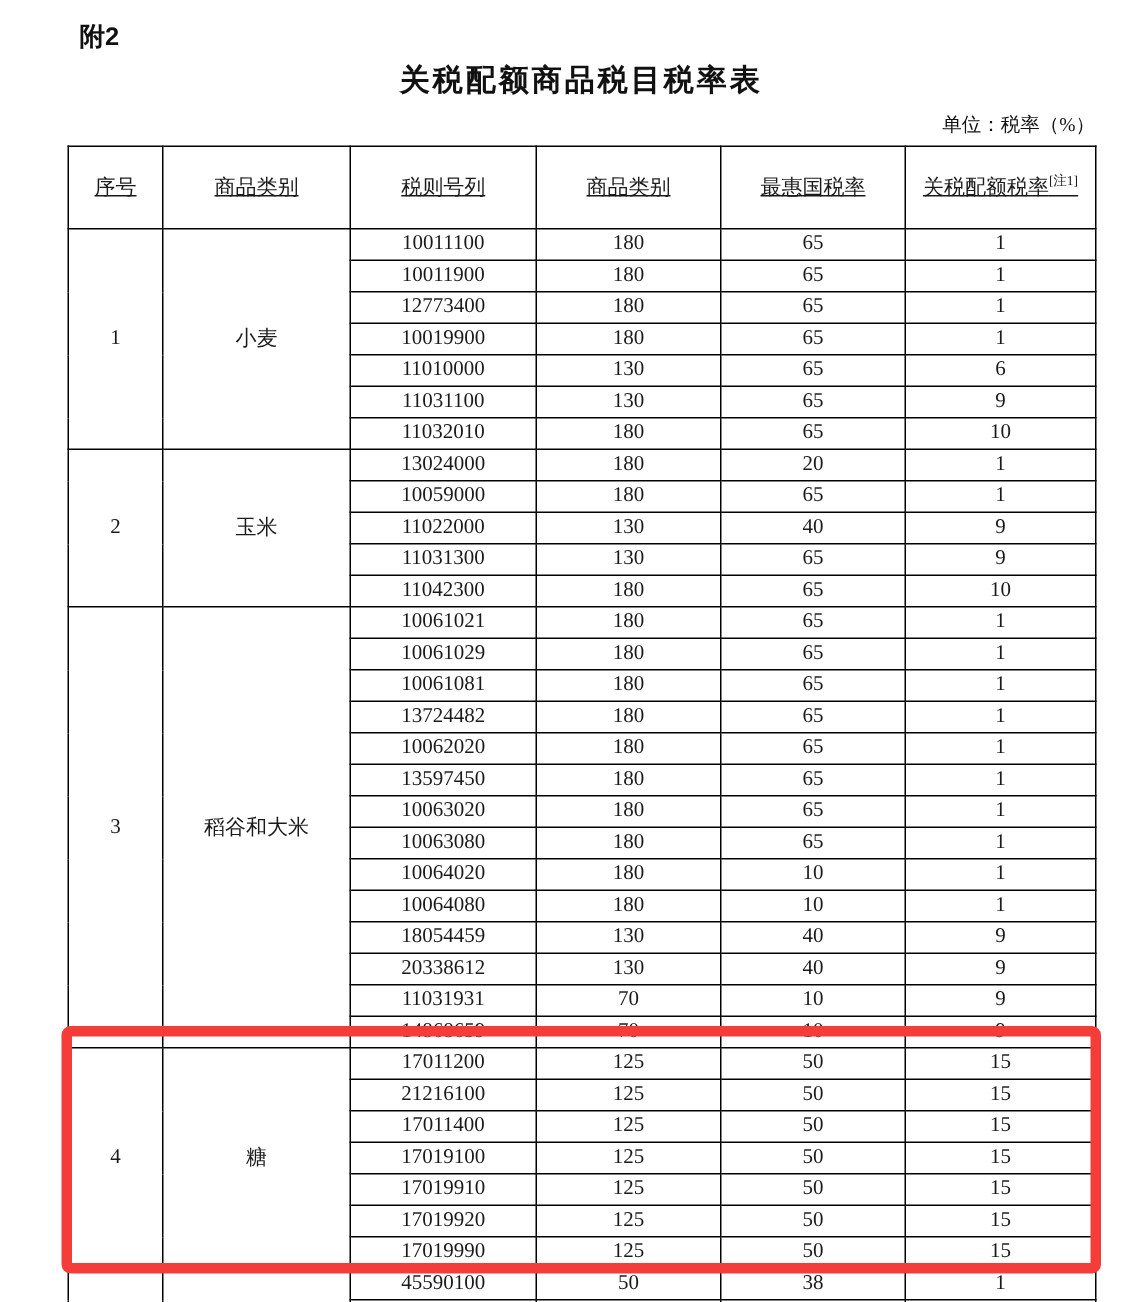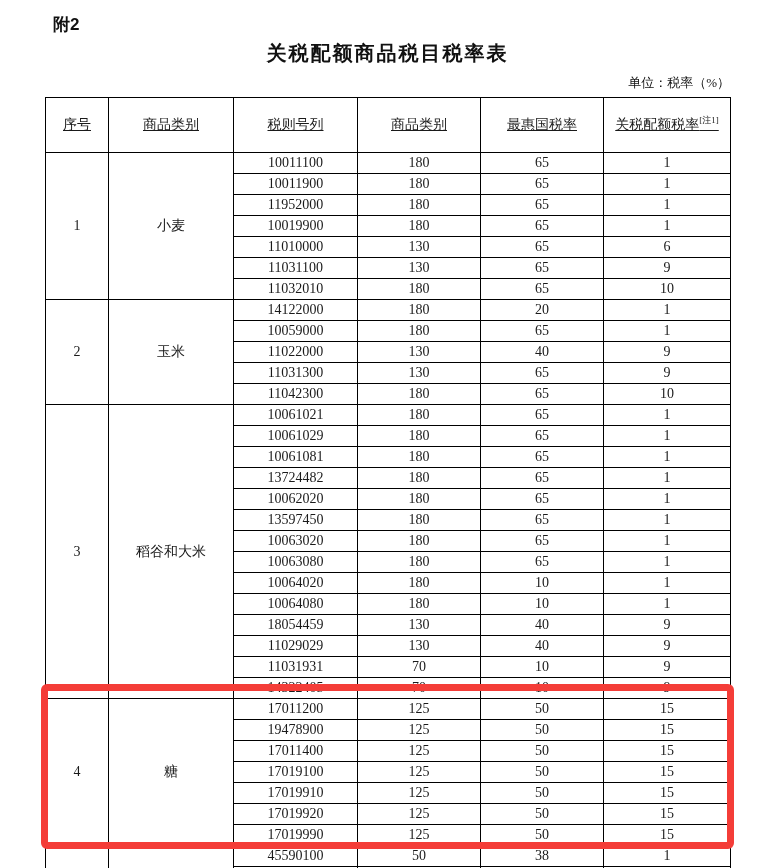--- a/index.html
+++ b/index.html
@@ -121,21 +121,21 @@
         <td>65</td>
         <td>1</td>
       </tr>
       <tr class="data-row">
         <td>10011900</td>
         <td>180</td>
         <td>65</td>
         <td>1</td>
       </tr>
       <tr class="data-row">
-        <td>11952000</td>
+        <td>12773400</td>
         <td>180</td>
         <td>65</td>
         <td>1</td>
       </tr>
       <tr class="data-row">
         <td>10019900</td>
         <td>180</td>
         <td>65</td>
         <td>1</td>
       </tr>
@@ -153,21 +153,21 @@
       </tr>
       <tr class="data-row">
         <td>11032010</td>
         <td>180</td>
         <td>65</td>
         <td>10</td>
       </tr>
       <tr class="data-row">
         <td rowspan="5">2</td>
         <td rowspan="5">玉米</td>
-        <td>14122000</td>
+        <td>13024000</td>
         <td>180</td>
         <td>20</td>
         <td>1</td>
       </tr>
       <tr class="data-row">
         <td>10059000</td>
         <td>180</td>
         <td>65</td>
         <td>1</td>
       </tr>
@@ -251,47 +251,47 @@
         <td>10</td>
         <td>1</td>
       </tr>
       <tr class="data-row">
         <td>18054459</td>
         <td>130</td>
         <td>40</td>
         <td>9</td>
       </tr>
       <tr class="data-row">
-        <td>11029029</td>
+        <td>20338612</td>
         <td>130</td>
         <td>40</td>
         <td>9</td>
       </tr>
       <tr class="data-row">
         <td>11031931</td>
         <td>70</td>
         <td>10</td>
         <td>9</td>
       </tr>
       <tr class="data-row">
-        <td>14322405</td>
+        <td>14868659</td>
         <td>70</td>
         <td>10</td>
         <td>9</td>
       </tr>
       <tr class="data-row">
         <td rowspan="7">4</td>
         <td rowspan="7">糖</td>
         <td>17011200</td>
         <td>125</td>
         <td>50</td>
         <td>15</td>
       </tr>
       <tr class="data-row">
-        <td>19478900</td>
+        <td>21216100</td>
         <td>125</td>
         <td>50</td>
         <td>15</td>
       </tr>
       <tr class="data-row">
         <td>17011400</td>
         <td>125</td>
         <td>50</td>
         <td>15</td>
       </tr>

